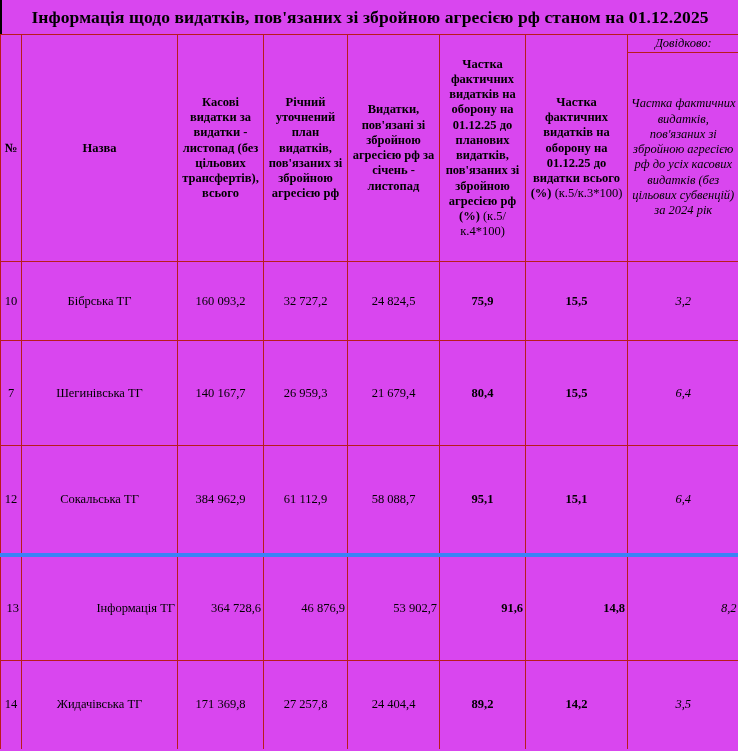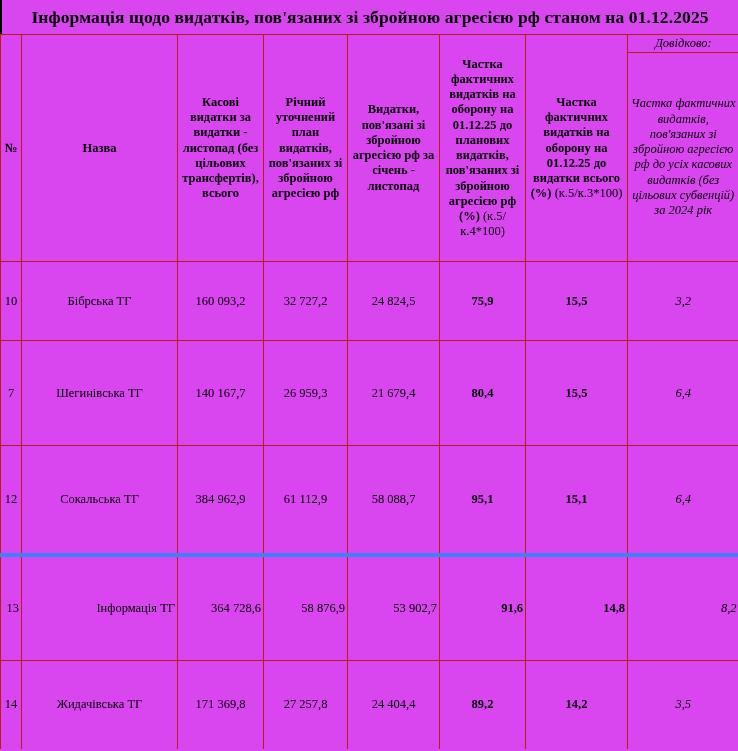--- a/index.html
+++ b/index.html
@@ -122,21 +122,21 @@
         <td class="cell-val">61 112,9</td>
         <td class="cell-val">58 088,7</td>
         <td class="cell-pct">95,1</td>
         <td class="cell-pct">15,1</td>
         <td class="cell-ref">6,4</td>
       </tr>
       <tr class="row-3 thick-top">
         <td class="cell-num">13</td>
         <td class="cell-name">Інформація ТГ</td>
         <td class="cell-val">364 728,6</td>
-        <td class="cell-val">58 876,9</td>
+        <td class="cell-val">46 876,9</td>
         <td class="cell-val">53 902,7</td>
         <td class="cell-pct">91,6</td>
         <td class="cell-pct">14,8</td>
         <td class="cell-ref">8,2</td>
       </tr>
       <tr class="row-4 row-last">
         <td class="cell-num">14</td>
         <td class="cell-name">Жидачівська ТГ</td>
         <td class="cell-val">171 369,8</td>
         <td class="cell-val">27 257,8</td>

